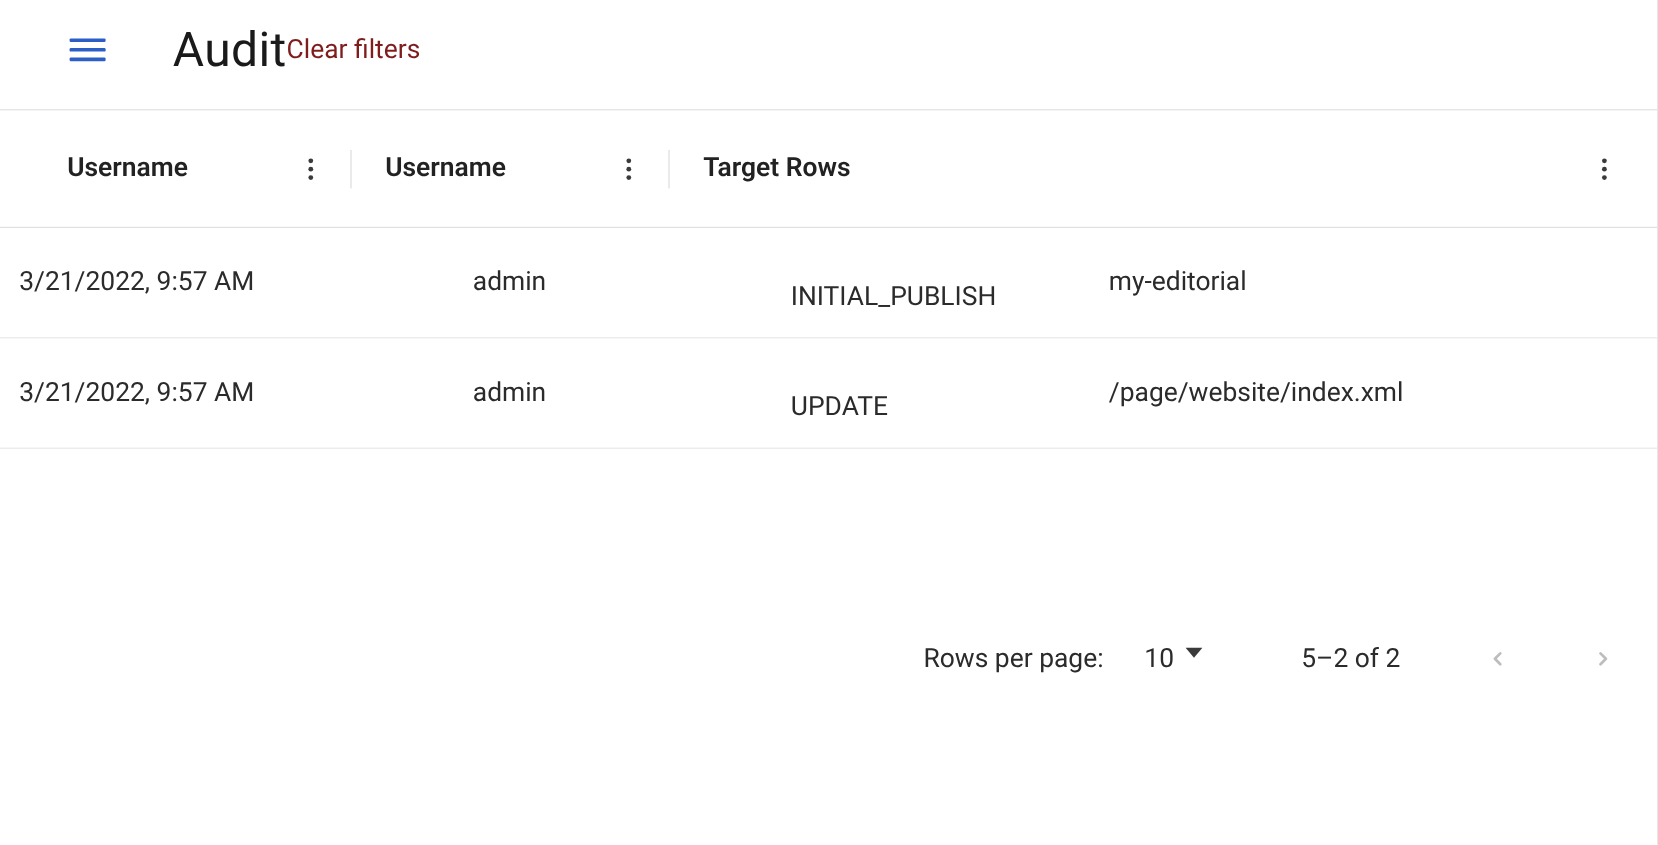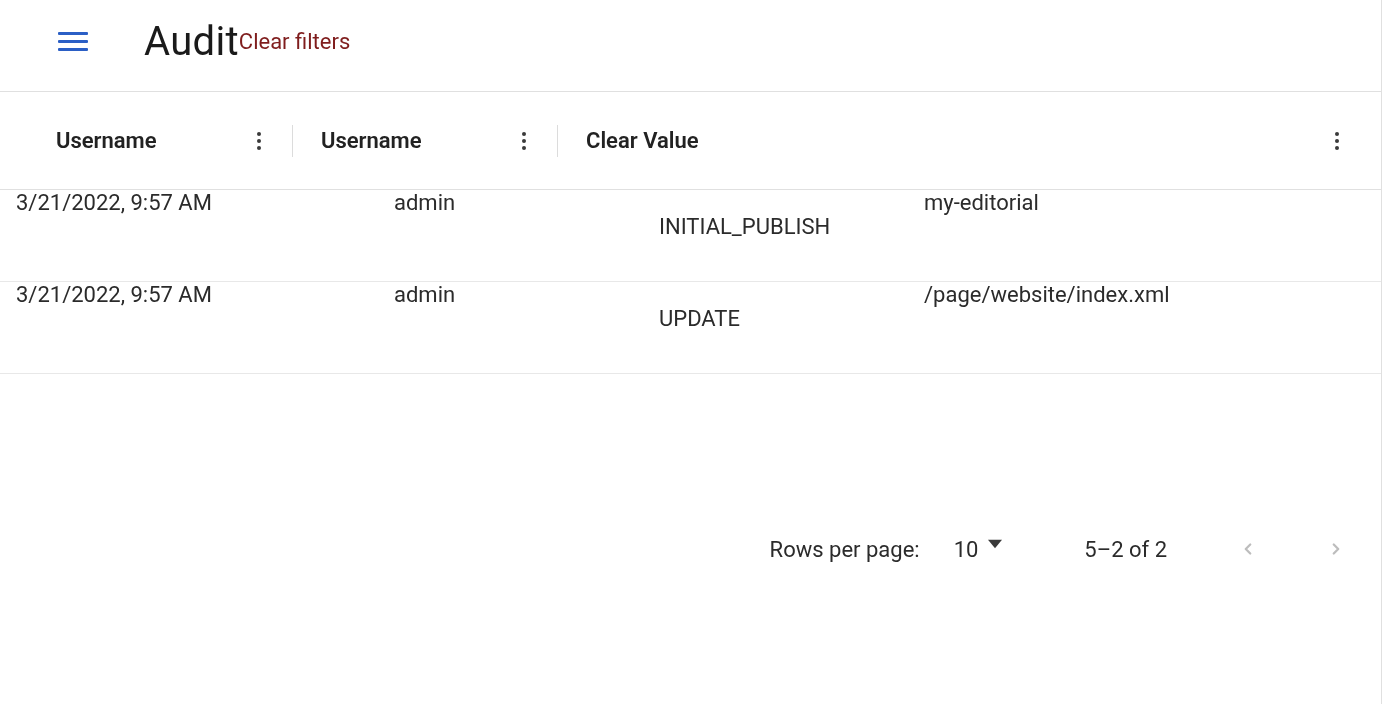--- a/index.html
+++ b/index.html
@@ -103,21 +103,21 @@
     padding: 6px;
   }
   .th-more .dot {
     width: 4px;
     height: 4px;
     border-radius: 50%;
     background: #3a3a3a;
   }
   .row {
     display: flex;
-    align-items: flex-start;
+    align-items: center;
     border-bottom: 1px solid #e8e8e8;
     height: 92px;
     padding: 0 10px 0 16px;
   }
   .cell {
     font-size: 22px;
     color: #2b2b2b;
   }
   .cell-timestamp { width: 350px; padding-left: 0; }
   .cell-username  { width: 265px; padding-left: 28px; }
@@ -180,21 +180,21 @@
     <div class="col col-operation">
       <span class="th-label">Username</span>
       <span class="th-more">
         <span class="dot"></span>
           <span class="dot"></span>
           <span class="dot"></span>
       </span>
       <span class="col-divider"></span>
     </div>
     <div class="col col-target">
-      <span class="th-label">Clear Value</span>
+      <span class="th-label">Target Rows</span>
       <span class="th-more">
         <span class="dot"></span>
           <span class="dot"></span>
           <span class="dot"></span>
       </span>
     </div>
   </div>
 
   <div class="row">
     <div class="cell cell-timestamp">3/21/2022, 9:57 AM</div>

